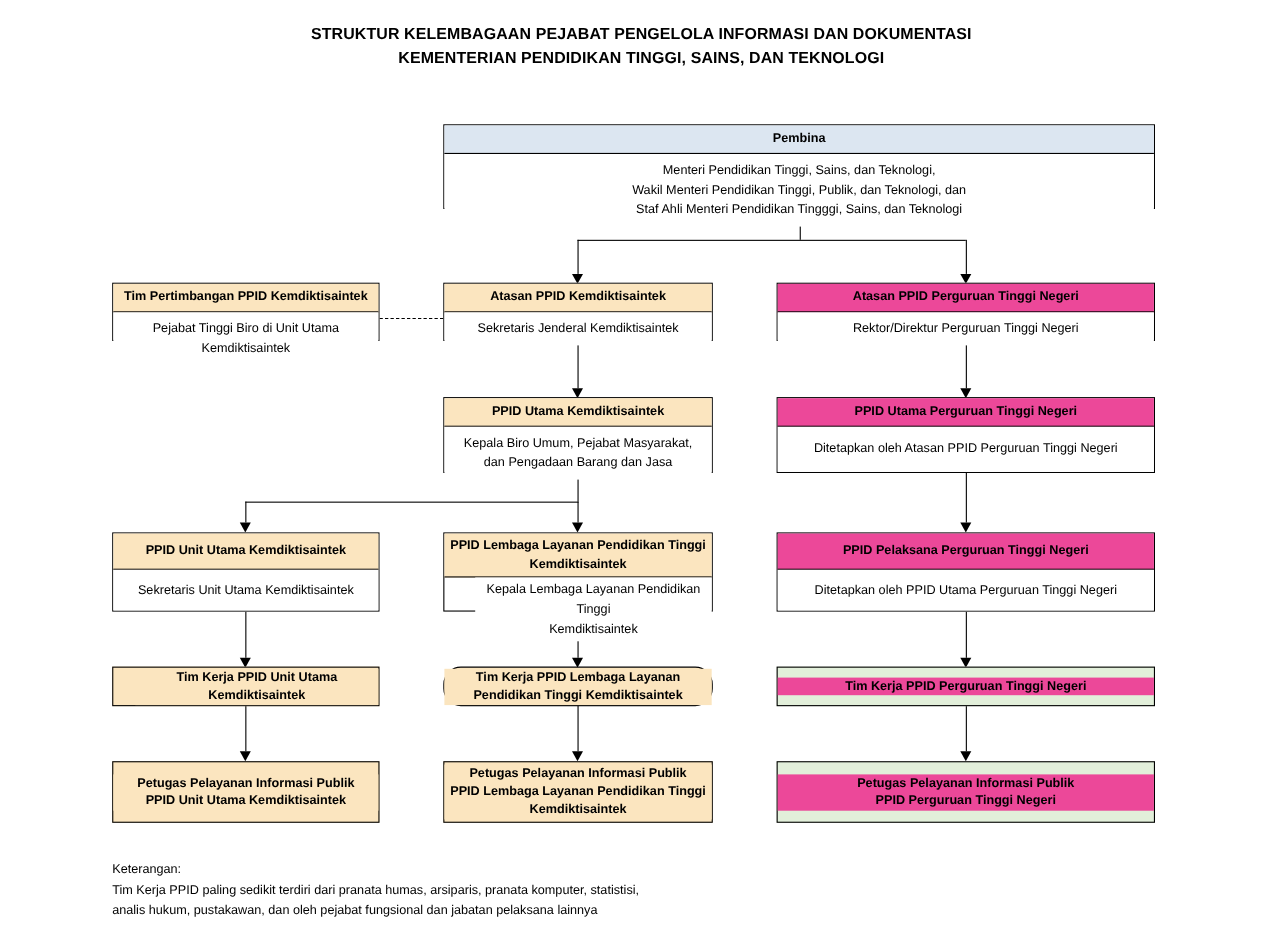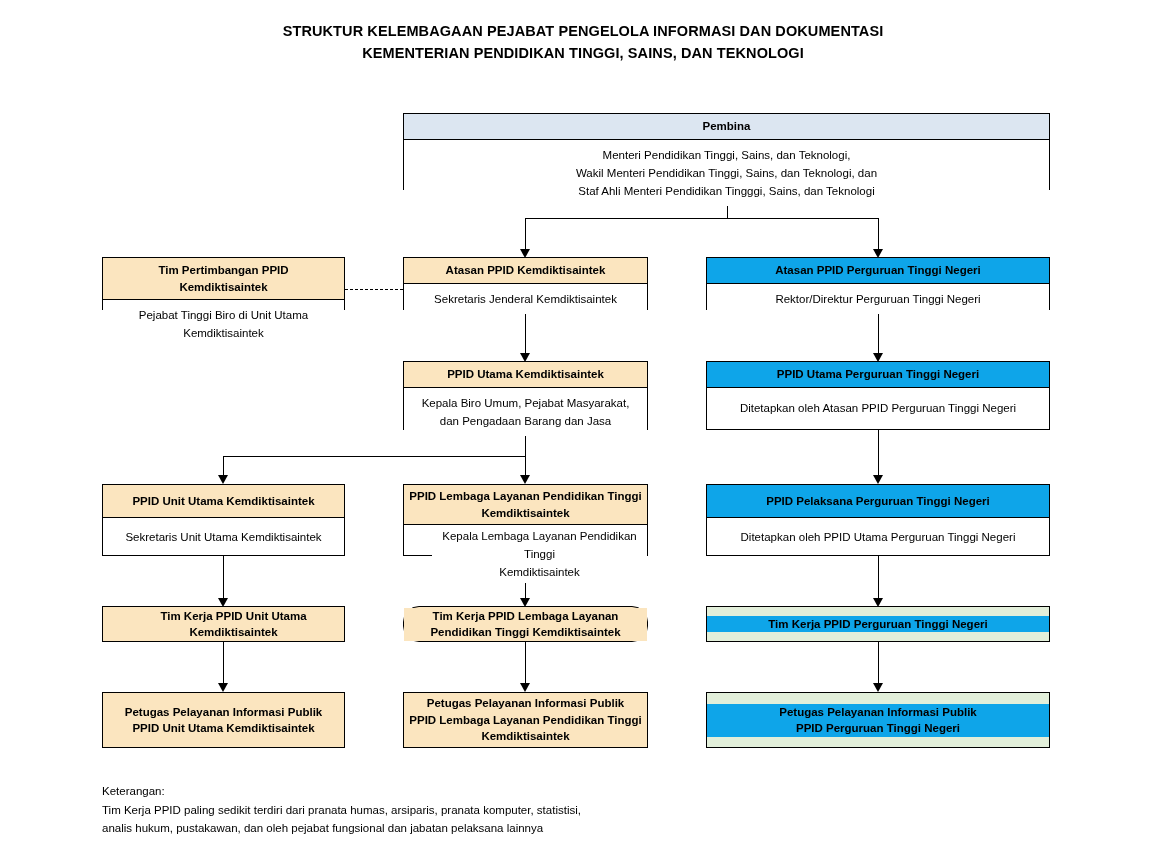--- a/index.html
+++ b/index.html
@@ -31,38 +31,38 @@
     display:flex;
     flex-direction:column;
   }
   .bx-head{
     box-sizing:border-box;
     border-bottom:1.5px solid #000;
     text-align:center;
     font-weight:bold;
     font-size:11.5px;
     line-height:16.5px;
-    padding:4px 20px;
+    padding:4px 4px;
   }
   .bx-head.last{border-bottom:none;}
   .bx-body{
     box-sizing:border-box;
     flex:1;
     text-align:center;
     font-size:11.5px;
     line-height:18px;
     padding:6px 6px;
     display:flex;
     flex-direction:column;
     justify-content:center;
     background:#fff;
   }
   .head-blue{background:#dce6f1;}
   .head-cream{background:#fbe5bf;}
-  .head-green{background:#0ea5e9;}
+  .head-green{background:#ec4899;}
   .solid-cream{background:#fbe5bf;}
   .solid-green{background:#e2efda;}
 
   
   .vline{position:absolute;width:0;border-left:1.6px solid #000;}
   .hline{position:absolute;height:0;border-top:1.6px solid #000;}
   .dashline{position:absolute;height:0;border-top:1.6px dashed #000;}
   .arrow{
     position:absolute;
     width:0;height:0;
@@ -127,21 +127,21 @@
   <div class="arrow" style="left:217.5px;top:683px;"></div>
   <div class="vline" style="left:525px;top:641px;height:42px;"></div>
   <div class="arrow" style="left:519.5px;top:683px;"></div>
   <div class="vline" style="left:878px;top:641px;height:42px;"></div>
   <div class="arrow" style="left:872.5px;top:683px;"></div>
 
   <div class="box" style="left:403px;top:113px;width:647px;height:77px;">
     <div class="bx-head head-blue">Pembina</div>
     <div class="bx-body">
       <span>Menteri Pendidikan Tinggi, Sains, dan Teknologi,</span>
-      <span>Wakil Menteri Pendidikan Tinggi, Sains, dan Teknologi, dan</span>
+      <span>Wakil Menteri Pendidikan Tinggi, Publik, dan Teknologi, dan</span>
       <span>Staf Ahli Menteri Pendidikan Tingggi, Sains, dan Teknologi</span>
     </div>
   </div>
 
   <div class="box" style="left:102px;top:257px;width:243px;height:53px;">
     <div class="bx-head head-cream">Tim Pertimbangan PPID Kemdiktisaintek</div>
     <div class="bx-body">
       <span>Pejabat Tinggi Biro di Unit Utama</span>
       <span>Kemdiktisaintek</span>
     </div>

